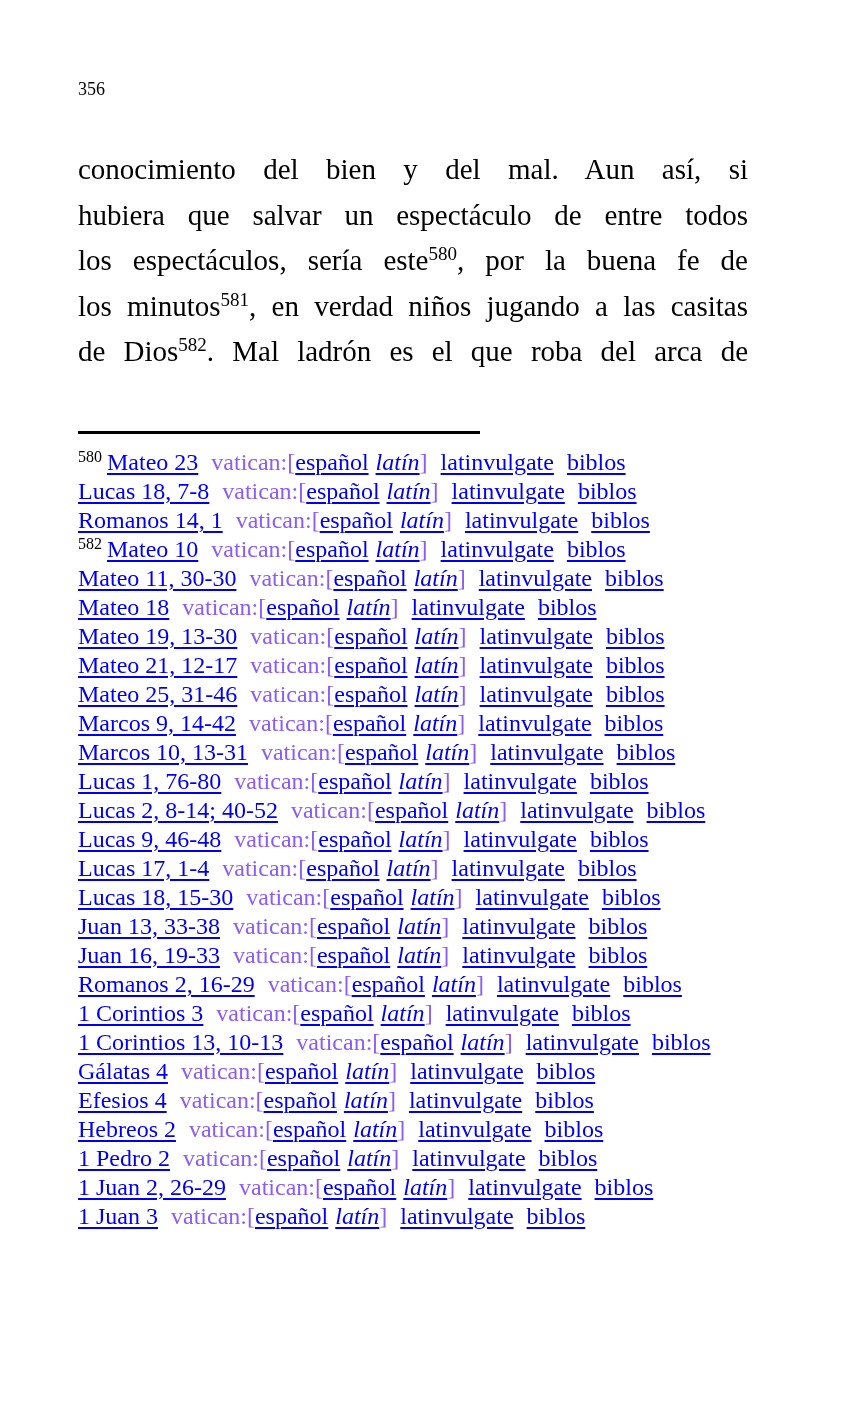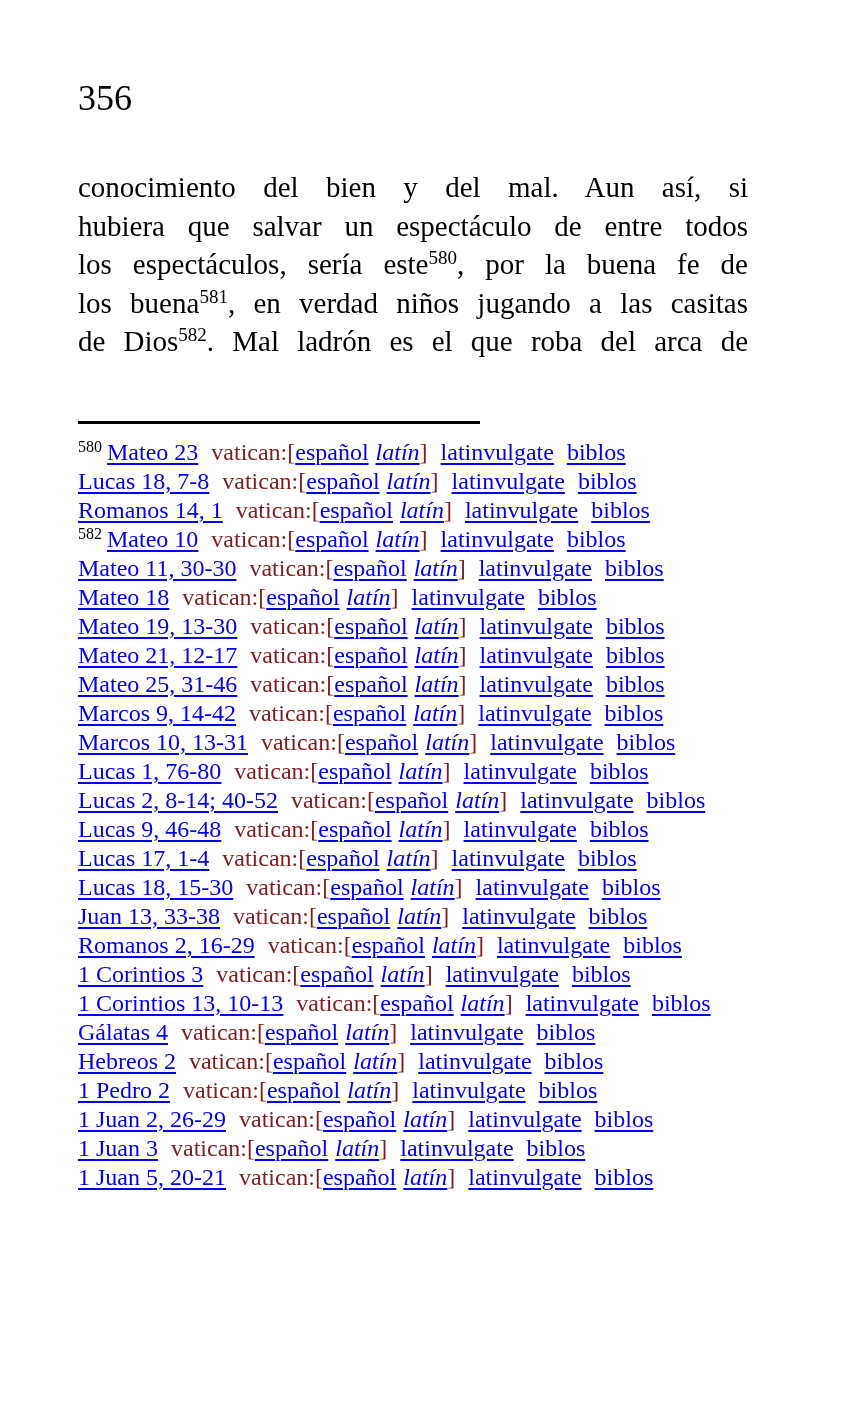--- a/index.html
+++ b/index.html
@@ -7,31 +7,32 @@
     position: relative;
     width: 866px;
     height: 1417px;
     background: #ffffff;
     overflow: hidden;
     font-family: "Liberation Serif", "DejaVu Serif", serif;
     color: #000000;
   }
   .page-number {
     padding: 80px 0 0 78px;
-    font-size: 36px;
+    font-size: 18px;
     line-height: 1;
   }
   .body-text {
     margin: 52px 118px 0 78px;
     font-size: 29px;
     line-height: 38.5px;
   }
   .body-text .line {
     text-align: justify;
     text-align-last: justify;
+    margin-top: 7px;
   }
   .body-text sup.fn-marker {
     font-size: 19px;
     line-height: 0;
     vertical-align: 10px;
   }
   .footnote-sep {
     margin: 60px 0 0 78px;
     width: 402px;
     height: 0;
@@ -52,34 +53,34 @@
   }
   a.lnk {
     color: #0000EE;
     text-decoration: underline;
     text-decoration-thickness: 2px;
     text-underline-offset: 3px;
     cursor: pointer;
   }
   .gap { margin-left: 13px; }
   .gap-sm { margin-left: 7px; font-style: italic; }
-  .plain { color: #7f1d1d; }
+  .plain { color: #8b5cf6; }
 </style>
 </head>
 <body>
 
 <div class="page">
 
   <div class="page-number">356</div>
 
   <div class="body-text" id="paragraph">
       <div class="line"><span>conocimiento del bien y del mal. Aun así, si</span></div>
       <div class="line"><span>hubiera que salvar un espectáculo de entre todos</span></div>
       <div class="line"><span>los espectáculos, sería este</span><sup class="fn-marker">580</sup><span>, por la buena fe de</span></div>
-      <div class="line"><span>los buena</span><sup class="fn-marker">581</sup><span>, en verdad niños jugando a las casitas</span></div>
+      <div class="line"><span>los minutos</span><sup class="fn-marker">581</sup><span>, en verdad niños jugando a las casitas</span></div>
       <div class="line"><span>de Dios</span><sup class="fn-marker">582</sup><span>. Mal ladrón es el que roba del arca de</span></div>
     </div>
 
   <div class="footnote-sep"></div>
 
   <div class="footnotes" id="footnotes">
       <div class="fn-row"><sup class="fn-sup">580</sup><a class="lnk">Mateo 23</a><span class="plain gap">vatican:[</span><a class="lnk">español</a><a class="lnk gap-sm">latín</a><span class="plain">]</span><a class="lnk gap">latinvulgate</a><a class="lnk gap">biblos</a></div>
       <div class="fn-row"><a class="lnk">Lucas 18, 7-8</a><span class="plain gap">vatican:[</span><a class="lnk">español</a><a class="lnk gap-sm">latín</a><span class="plain">]</span><a class="lnk gap">latinvulgate</a><a class="lnk gap">biblos</a></div>
       <div class="fn-row"><a class="lnk">Romanos 14, 1</a><span class="plain gap">vatican:[</span><a class="lnk">español</a><a class="lnk gap-sm">latín</a><span class="plain">]</span><a class="lnk gap">latinvulgate</a><a class="lnk gap">biblos</a></div>
       <div class="fn-row"><sup class="fn-sup">582</sup><a class="lnk">Mateo 10</a><span class="plain gap">vatican:[</span><a class="lnk">español</a><a class="lnk gap-sm">latín</a><span class="plain">]</span><a class="lnk gap">latinvulgate</a><a class="lnk gap">biblos</a></div>
@@ -89,24 +90,25 @@
       <div class="fn-row"><a class="lnk">Mateo 21, 12-17</a><span class="plain gap">vatican:[</span><a class="lnk">español</a><a class="lnk gap-sm">latín</a><span class="plain">]</span><a class="lnk gap">latinvulgate</a><a class="lnk gap">biblos</a></div>
       <div class="fn-row"><a class="lnk">Mateo 25, 31-46</a><span class="plain gap">vatican:[</span><a class="lnk">español</a><a class="lnk gap-sm">latín</a><span class="plain">]</span><a class="lnk gap">latinvulgate</a><a class="lnk gap">biblos</a></div>
       <div class="fn-row"><a class="lnk">Marcos 9, 14-42</a><span class="plain gap">vatican:[</span><a class="lnk">español</a><a class="lnk gap-sm">latín</a><span class="plain">]</span><a class="lnk gap">latinvulgate</a><a class="lnk gap">biblos</a></div>
       <div class="fn-row"><a class="lnk">Marcos 10, 13-31</a><span class="plain gap">vatican:[</span><a class="lnk">español</a><a class="lnk gap-sm">latín</a><span class="plain">]</span><a class="lnk gap">latinvulgate</a><a class="lnk gap">biblos</a></div>
       <div class="fn-row"><a class="lnk">Lucas 1, 76-80</a><span class="plain gap">vatican:[</span><a class="lnk">español</a><a class="lnk gap-sm">latín</a><span class="plain">]</span><a class="lnk gap">latinvulgate</a><a class="lnk gap">biblos</a></div>
       <div class="fn-row"><a class="lnk">Lucas 2, 8-14; 40-52</a><span class="plain gap">vatican:[</span><a class="lnk">español</a><a class="lnk gap-sm">latín</a><span class="plain">]</span><a class="lnk gap">latinvulgate</a><a class="lnk gap">biblos</a></div>
       <div class="fn-row"><a class="lnk">Lucas 9, 46-48</a><span class="plain gap">vatican:[</span><a class="lnk">español</a><a class="lnk gap-sm">latín</a><span class="plain">]</span><a class="lnk gap">latinvulgate</a><a class="lnk gap">biblos</a></div>
       <div class="fn-row"><a class="lnk">Lucas 17, 1-4</a><span class="plain gap">vatican:[</span><a class="lnk">español</a><a class="lnk gap-sm">latín</a><span class="plain">]</span><a class="lnk gap">latinvulgate</a><a class="lnk gap">biblos</a></div>
       <div class="fn-row"><a class="lnk">Lucas 18, 15-30</a><span class="plain gap">vatican:[</span><a class="lnk">español</a><a class="lnk gap-sm">latín</a><span class="plain">]</span><a class="lnk gap">latinvulgate</a><a class="lnk gap">biblos</a></div>
       <div class="fn-row"><a class="lnk">Juan 13, 33-38</a><span class="plain gap">vatican:[</span><a class="lnk">español</a><a class="lnk gap-sm">latín</a><span class="plain">]</span><a class="lnk gap">latinvulgate</a><a class="lnk gap">biblos</a></div>
+      <div class="fn-row"><a class="lnk">Juan 16, 19-33</a><span class="plain gap">vatican:[</span><a class="lnk">español</a><a class="lnk gap-sm">latín</a><span class="plain">]</span><a class="lnk gap">latinvulgate</a><a class="lnk gap">biblos</a></div>
       <div class="fn-row"><a class="lnk">Romanos 2, 16-29</a><span class="plain gap">vatican:[</span><a class="lnk">español</a><a class="lnk gap-sm">latín</a><span class="plain">]</span><a class="lnk gap">latinvulgate</a><a class="lnk gap">biblos</a></div>
       <div class="fn-row"><a class="lnk">1 Corintios 3</a><span class="plain gap">vatican:[</span><a class="lnk">español</a><a class="lnk gap-sm">latín</a><span class="plain">]</span><a class="lnk gap">latinvulgate</a><a class="lnk gap">biblos</a></div>
       <div class="fn-row"><a class="lnk">1 Corintios 13, 10-13</a><span class="plain gap">vatican:[</span><a class="lnk">español</a><a class="lnk gap-sm">latín</a><span class="plain">]</span><a class="lnk gap">latinvulgate</a><a class="lnk gap">biblos</a></div>
       <div class="fn-row"><a class="lnk">Gálatas 4</a><span class="plain gap">vatican:[</span><a class="lnk">español</a><a class="lnk gap-sm">latín</a><span class="plain">]</span><a class="lnk gap">latinvulgate</a><a class="lnk gap">biblos</a></div>
+      <div class="fn-row"><a class="lnk">Efesios 4</a><span class="plain gap">vatican:[</span><a class="lnk">español</a><a class="lnk gap-sm">latín</a><span class="plain">]</span><a class="lnk gap">latinvulgate</a><a class="lnk gap">biblos</a></div>
       <div class="fn-row"><a class="lnk">Hebreos 2</a><span class="plain gap">vatican:[</span><a class="lnk">español</a><a class="lnk gap-sm">latín</a><span class="plain">]</span><a class="lnk gap">latinvulgate</a><a class="lnk gap">biblos</a></div>
       <div class="fn-row"><a class="lnk">1 Pedro 2</a><span class="plain gap">vatican:[</span><a class="lnk">español</a><a class="lnk gap-sm">latín</a><span class="plain">]</span><a class="lnk gap">latinvulgate</a><a class="lnk gap">biblos</a></div>
       <div class="fn-row"><a class="lnk">1 Juan 2, 26-29</a><span class="plain gap">vatican:[</span><a class="lnk">español</a><a class="lnk gap-sm">latín</a><span class="plain">]</span><a class="lnk gap">latinvulgate</a><a class="lnk gap">biblos</a></div>
       <div class="fn-row"><a class="lnk">1 Juan 3</a><span class="plain gap">vatican:[</span><a class="lnk">español</a><a class="lnk gap-sm">latín</a><span class="plain">]</span><a class="lnk gap">latinvulgate</a><a class="lnk gap">biblos</a></div>
-      <div class="fn-row"><a class="lnk">1 Juan 5, 20-21</a><span class="plain gap">vatican:[</span><a class="lnk">español</a><a class="lnk gap-sm">latín</a><span class="plain">]</span><a class="lnk gap">latinvulgate</a><a class="lnk gap">biblos</a></div>
     </div>
 
 </div>
 
 </body></html>

